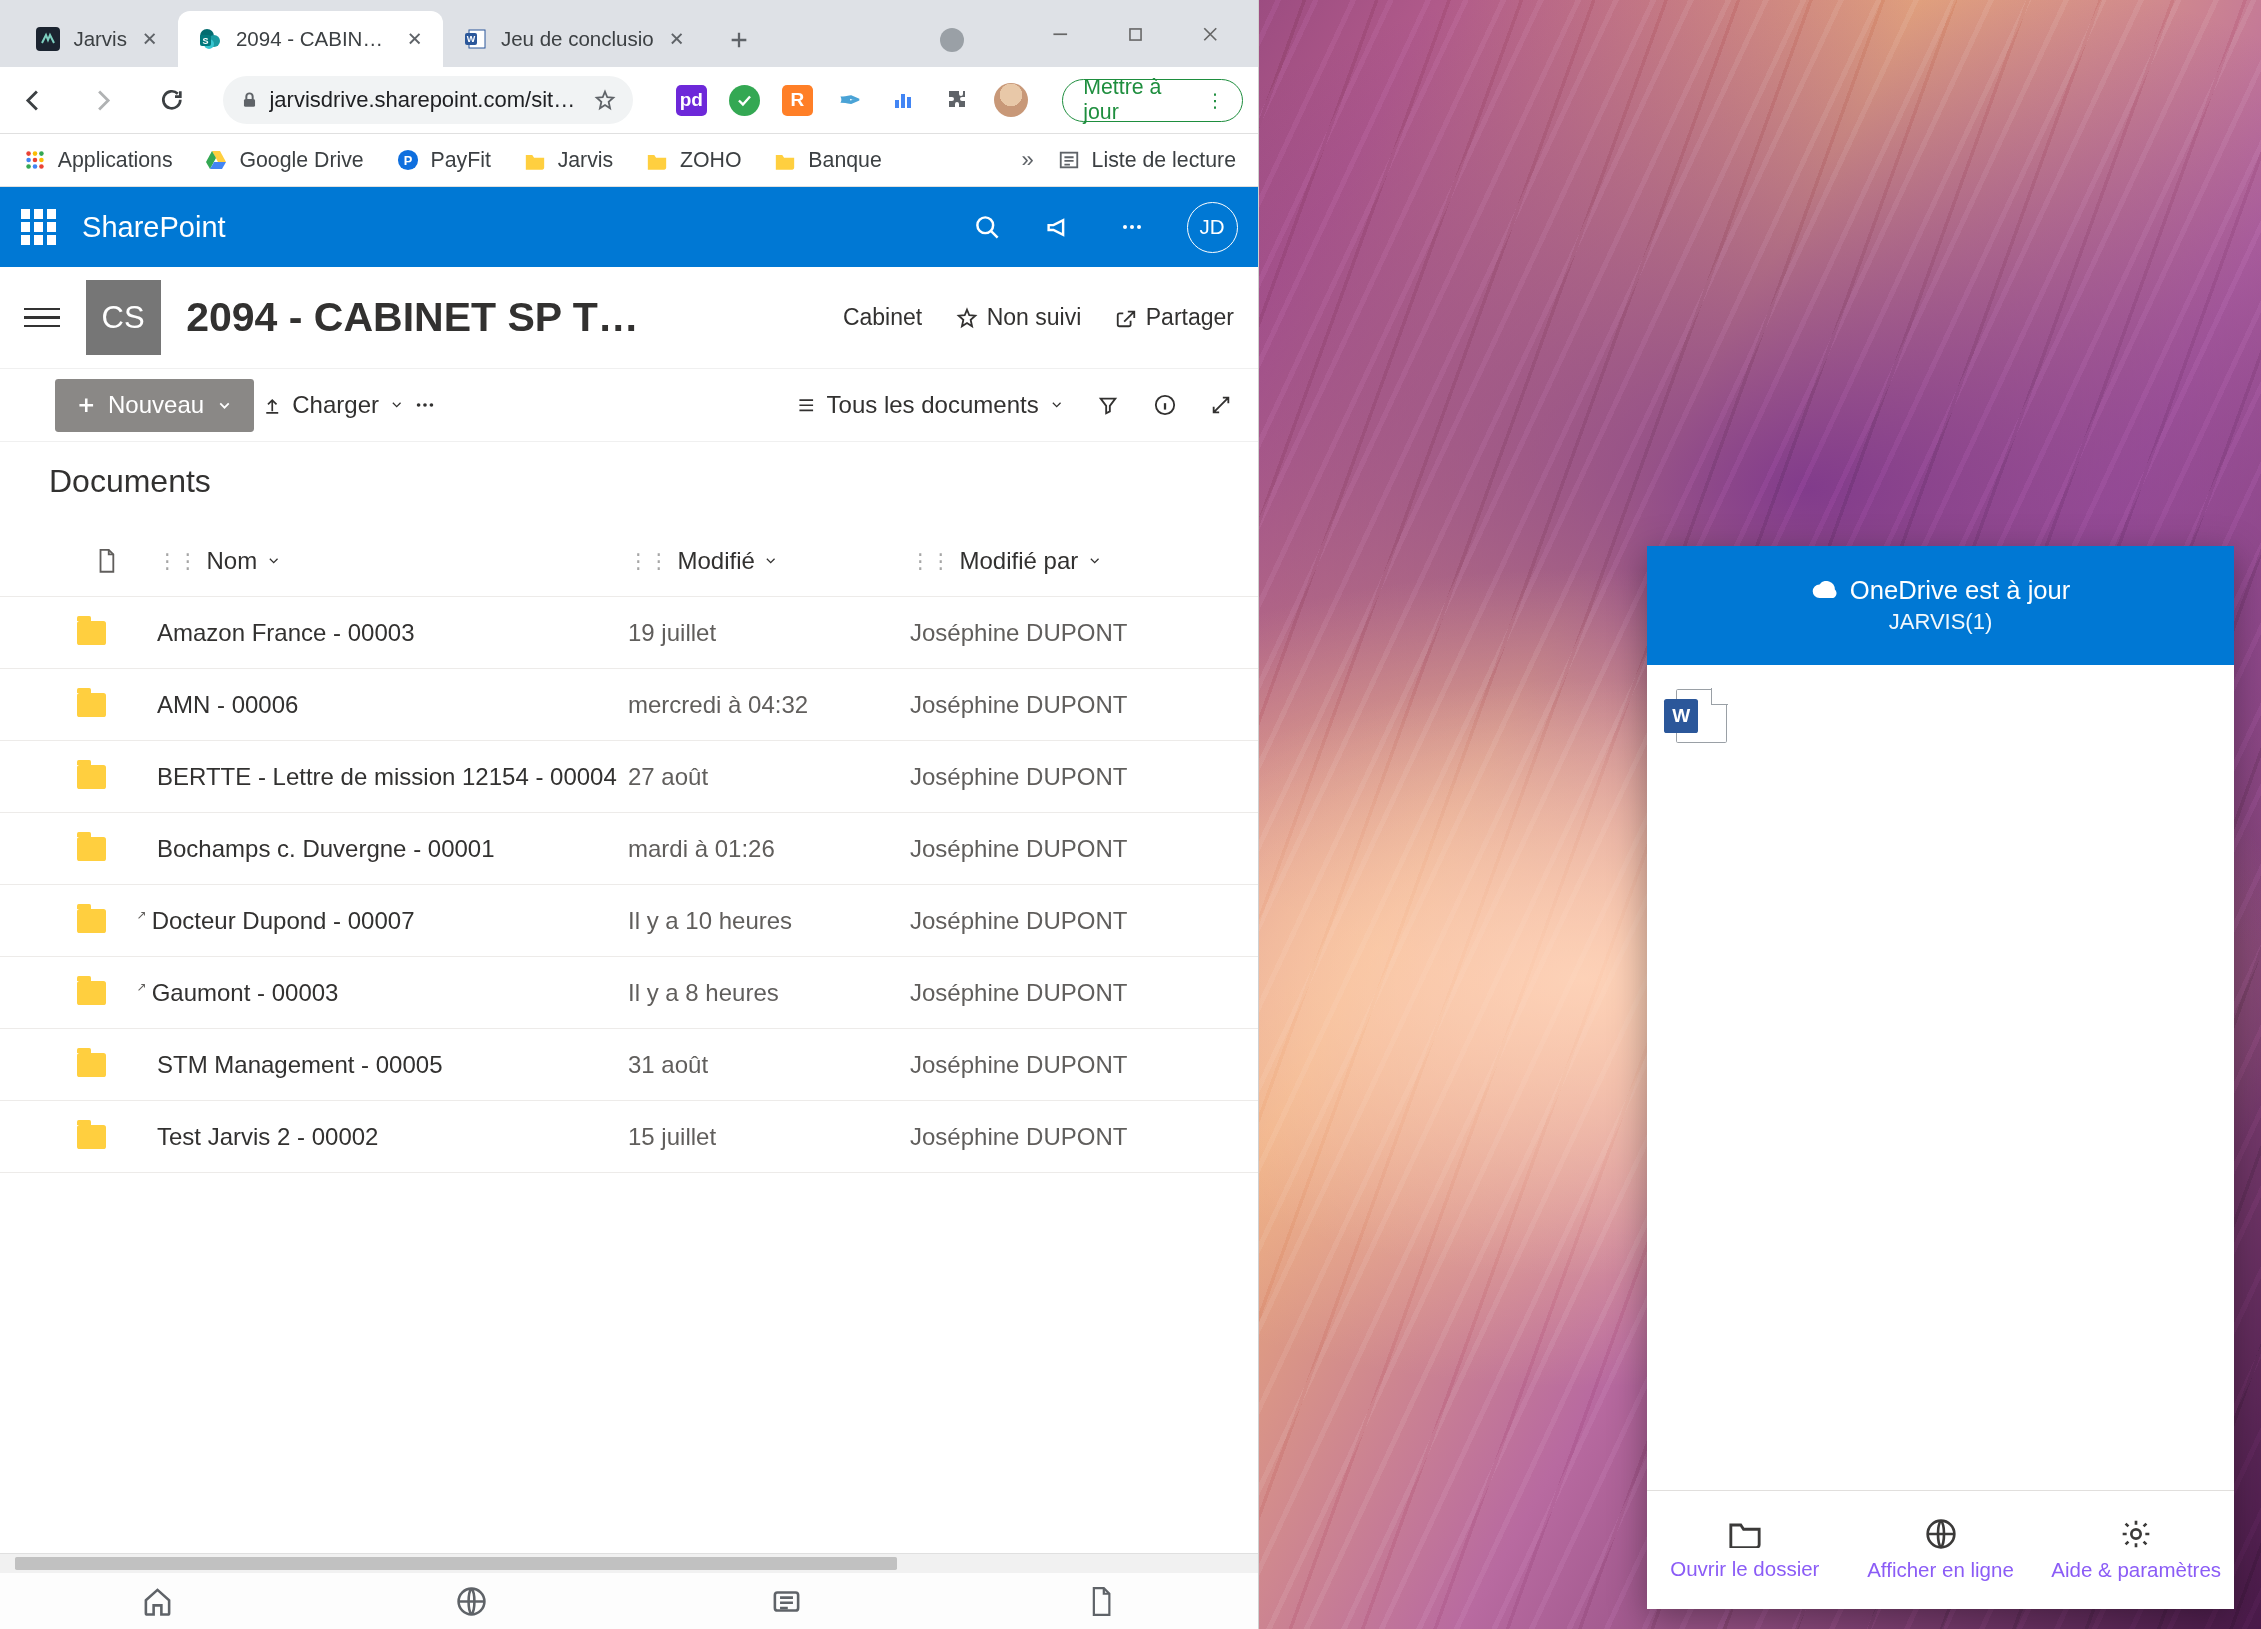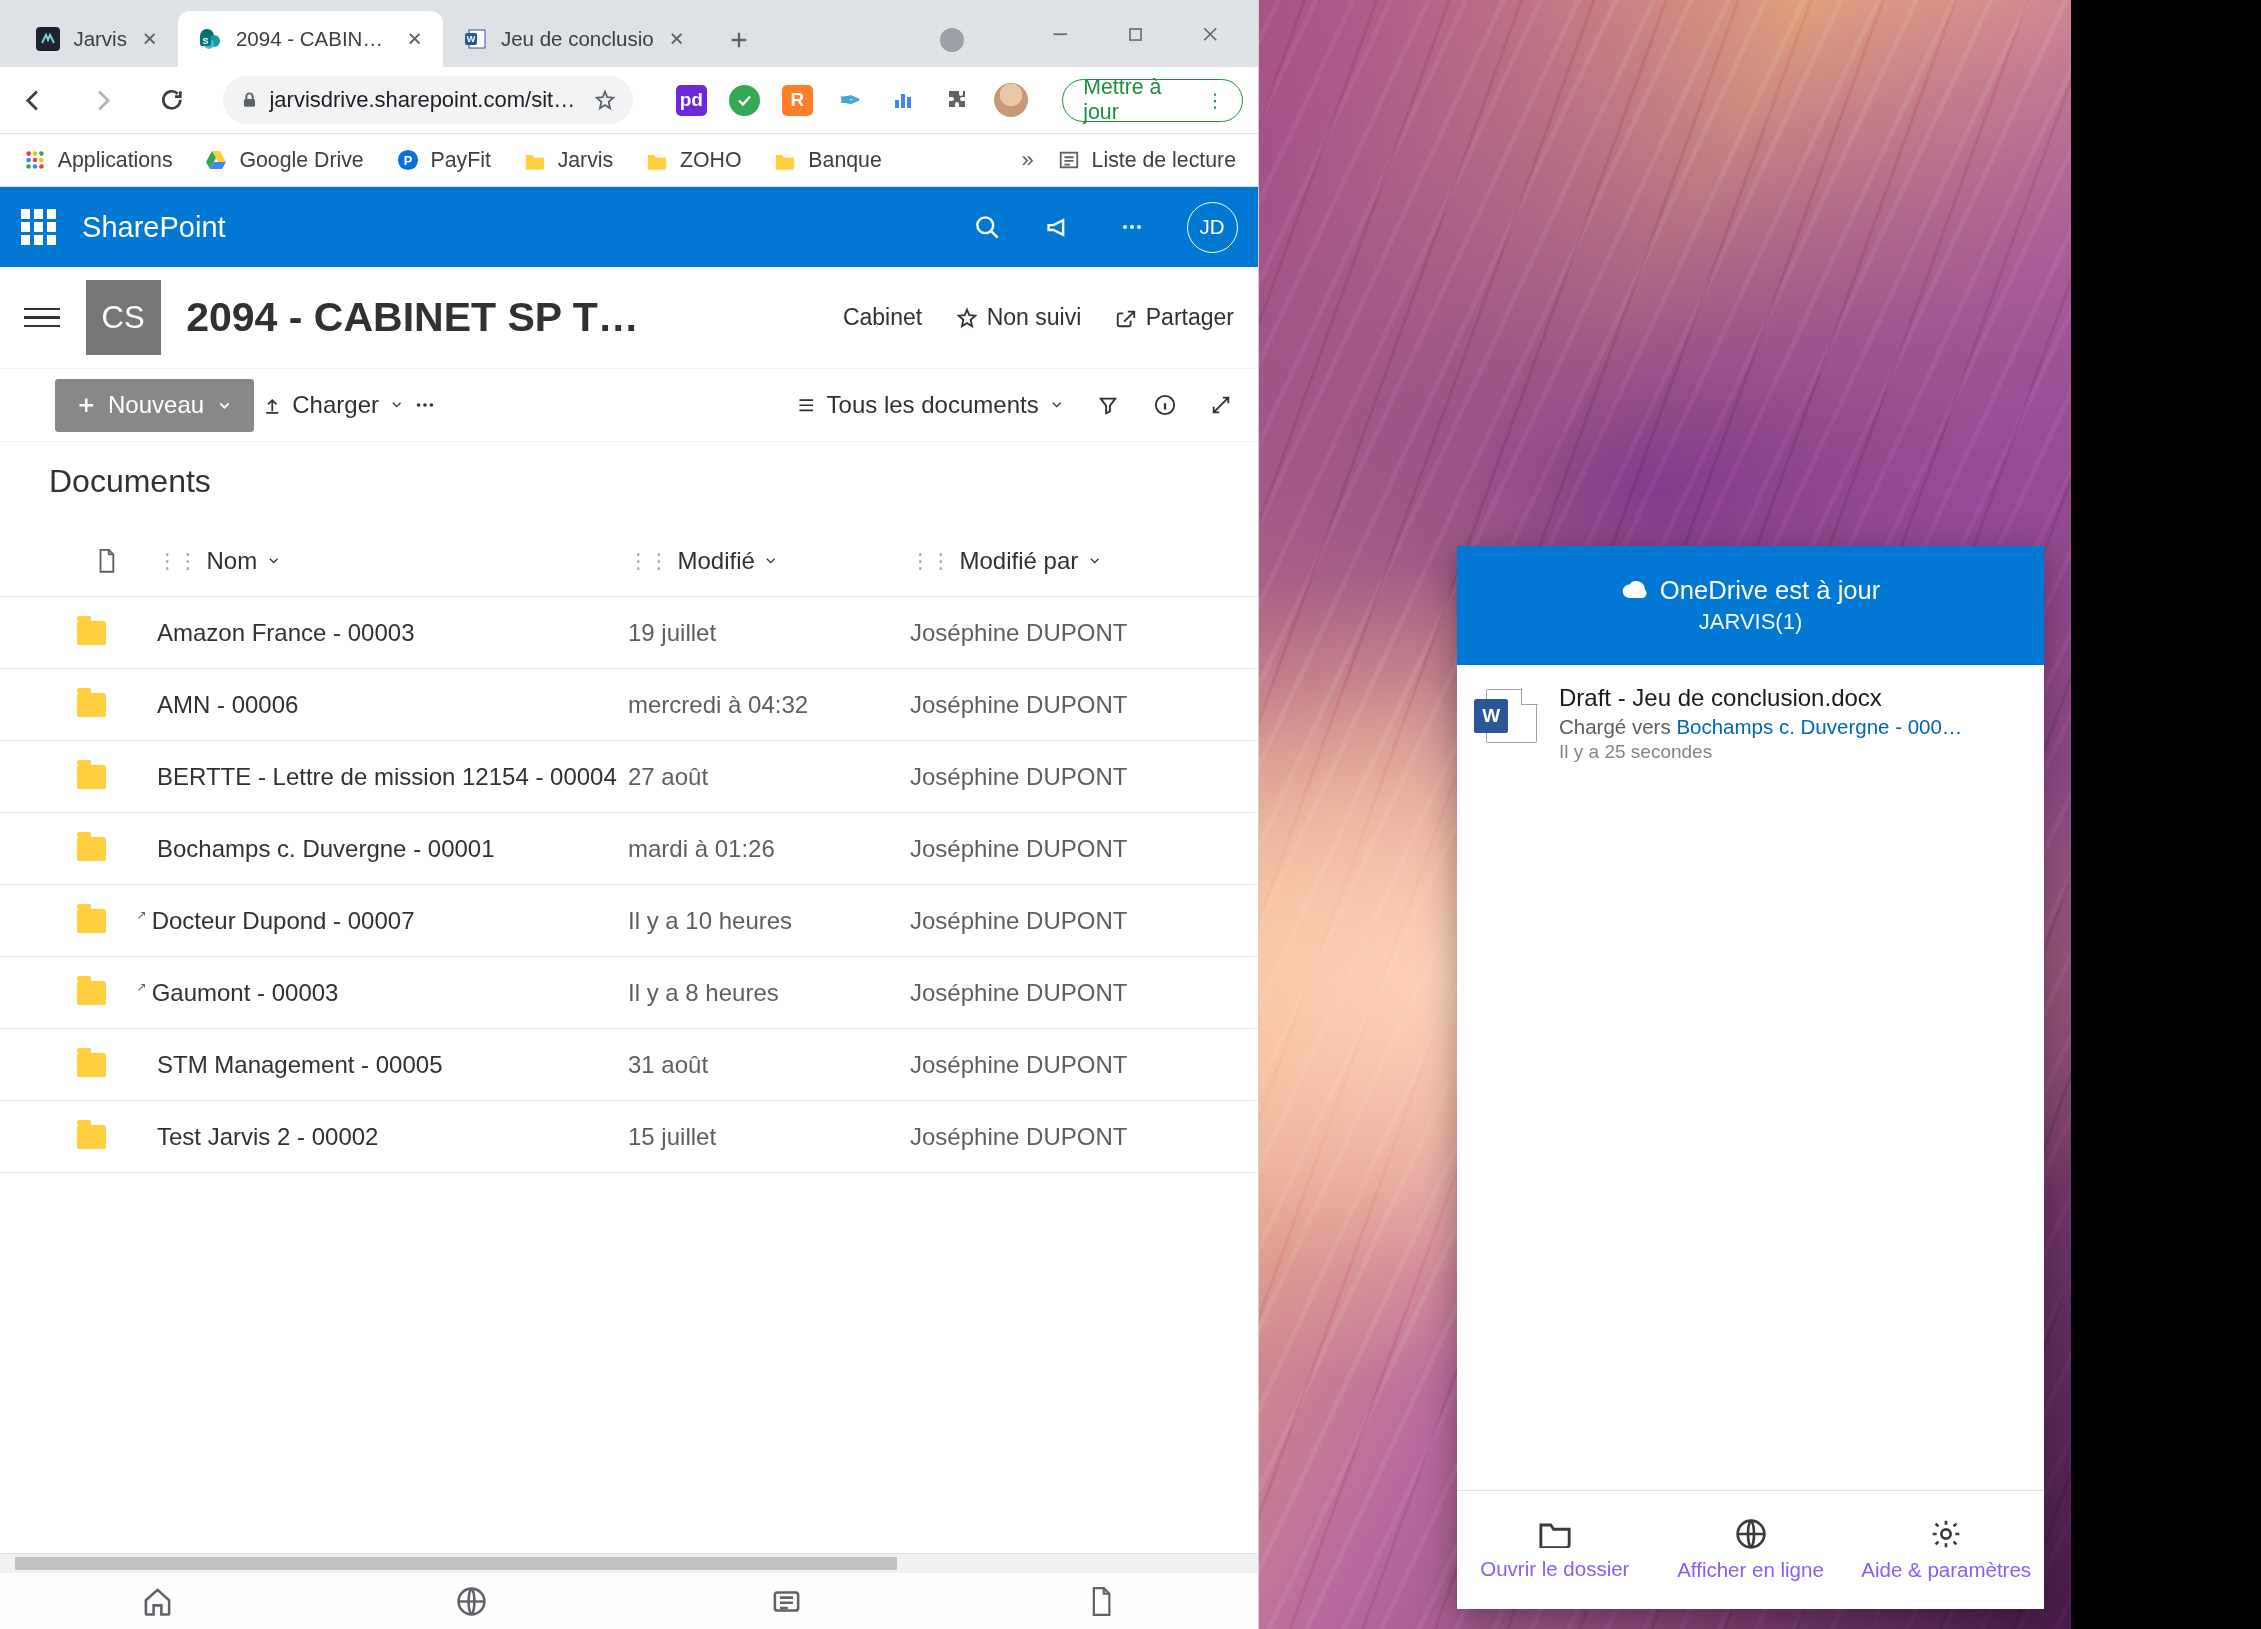--- a/index.html
+++ b/index.html
@@ -1,17 +1,17 @@
 <!DOCTYPE html>
 <html style="font-size:13.7px"><head>
 <meta charset="utf-8">
 <style>
   * { box-sizing: border-box; margin: 0; padding: 0; font-family: "Segoe UI", Arial, sans-serif; }
   html, body { width: 2261px; height: 1630px; overflow: hidden; background: #000; }
-  .screen { position: relative; width: 2071px; height: 1630px; }
+  .screen { position: relative; width: 2261px; height: 1630px; }
 
   
   .wallpaper { position: absolute; inset: 0;
     background:
       radial-gradient(ellipse 1195px 683px at 70% 60%, rgba(255,200,160,0.9), transparent 60%),
       radial-gradient(ellipse 1195px 768px at 80% 30%, rgba(120,50,140,0.9), transparent 70%),
       linear-gradient(120deg, #3a1c4a 0%, #6a2a6a 25%, #b05a8a 45%, #e8a87c 60%, #b86aa0 75%, #4a1a4a 100%);
   }
   .wallpaper::before, .wallpaper::after { content:""; position:absolute; inset:0; }
   .wallpaper::before {
@@ -635,29 +635,20 @@
         <span>OneDrive est à jour</span>
       </div>
       <div class="line2">JARVIS(1)</div>
     </div>
     <div class="od-body">
       <div class="od-item">
         <div class="od-wicon">
           <div class="page"></div>
           <div class="w">W</div>
         </div>
-        <div class="od-text">
-          <div class="t1">Draft - Jeu de conclusion.docx</div>
-          <div class="t2">
-            <span>Chargé vers</span>
-            <span> </span>
-            <a>Bochamps c. Duvergne - 000…</a>
-          </div>
-          <div class="t3">Il y a 25 secondes</div>
-        </div>
       </div>
     </div>
     <div class="od-foot">
       <div class="od-fbtn">
         <span class="ic">
             <svg width="34" height="29" viewBox="0 0 24 20">
               <path d="M2 4h7l2 3h11v11a2 2 0 0 1-2 2H2z" fill="none" stroke="#3b3a39" stroke-width="2"></path>
             </svg>
           </span>
         <span>Ouvrir le dossier</span>

